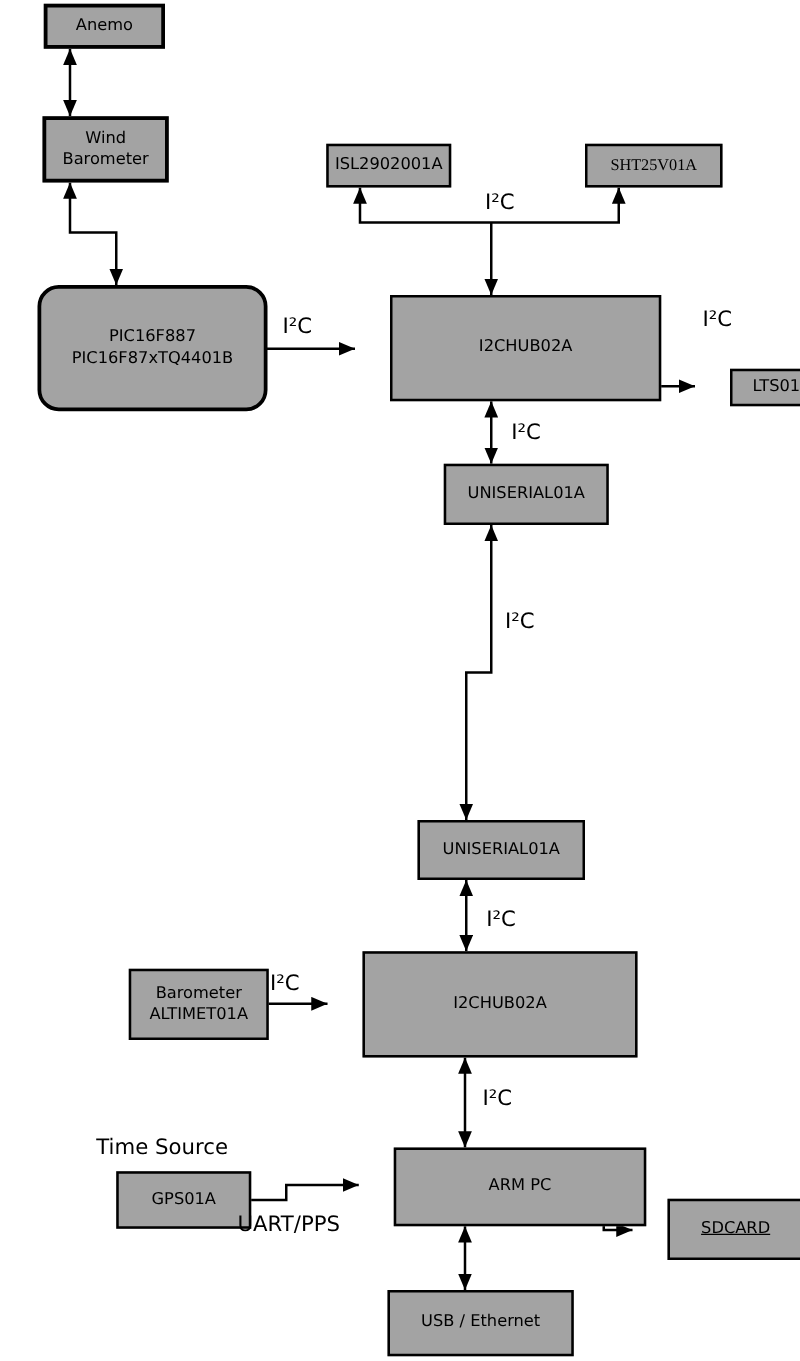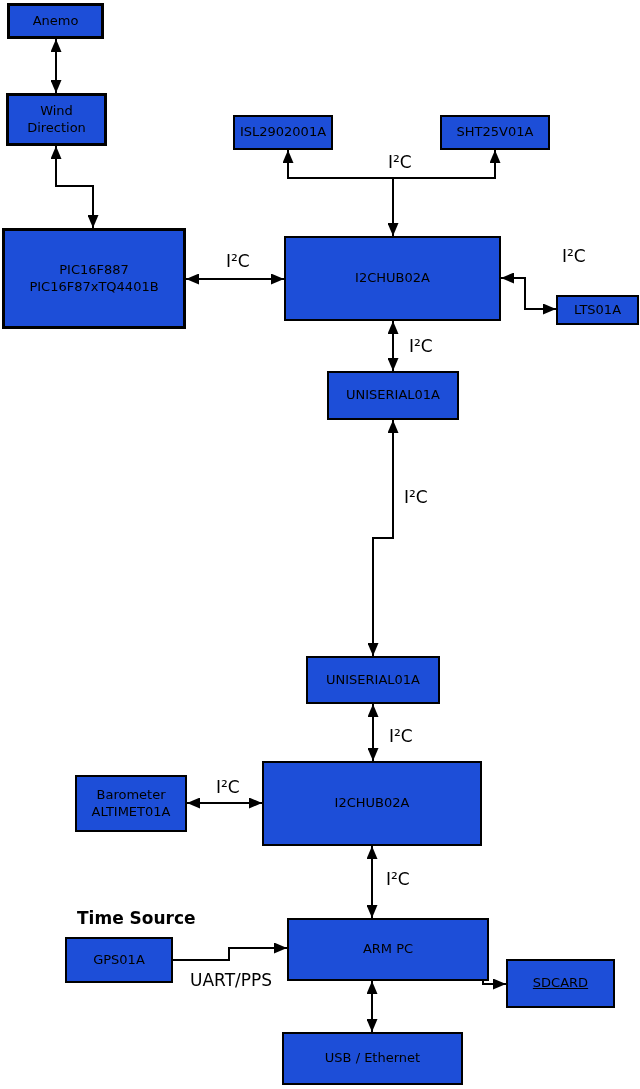--- a/index.html
+++ b/index.html
@@ -11,27 +11,28 @@
     font-family: "DejaVu Sans", "Liberation Sans", sans-serif;
     color: #000;
     overflow: hidden;
   }
   #wires { position: absolute; left: 0; top: 0; width: 640px; height: 1089px; }
   .edge { fill: none; stroke: #000; stroke-width: 2; stroke-linejoin: miter; }
   .box {
     position: absolute;
     box-sizing: border-box;
     border: 2px solid #000;
-    background: #1d4ed8;
+    background: #a3a3a3;
     display: flex;
     align-items: center;
     justify-content: center;
     text-align: center;
     font-size: 13px;
     line-height: 1.25;
+    margin-left: 28px;
   }
   .box.bold { border-width: 3px; }
   .box .lbl { white-space: pre-line; }
   .flabel {
     position: absolute;
     font-size: 17px;
     white-space: nowrap;
   }
 </style>
 </head>
@@ -61,33 +62,33 @@
     <path class="edge" d="M458,948 L483,948 L483,984 L506,984" marker-start="url(#arr)" marker-end="url(#arr)"></path>
     <path class="edge" d="M372,981 L372,1032" marker-start="url(#arr)" marker-end="url(#arr)"></path>
   </svg>
 
   <div class="box bold" style="left:7px; top:3px; width:97px; height:36px;">
     <span class="lbl">Anemo</span>
   </div>
 
   <div class="box bold" style="left:6px; top:93px; width:101px; height:53px;">
     <span class="lbl">Wind
-Direction</span>
+Barometer</span>
   </div>
 
-  <div class="box bold" style="left:2px; top:228px; width:184px; height:101px;">
+  <div class="box bold" style="left:2px; top:228px; width:184px; height:101px;border-radius:17px;">
     <span class="lbl">PIC16F887
 PIC16F87xTQ4401B</span>
   </div>
 
   <div class="box" style="left:233px; top:115px; width:100px; height:35px;">
     <span class="lbl">ISL2902001A</span>
   </div>
 
-  <div class="box" style="left:440px; top:115px; width:110px; height:35px;">
+  <div class="box" style="left:440px; top:115px; width:110px; height:35px;font-family:Liberation Serif, serif;">
     <span class="lbl">SHT25V01A</span>
   </div>
 
   <div class="box" style="left:284px; top:236px; width:217px; height:85px;">
     <span class="lbl">I2CHUB02A</span>
   </div>
 
   <div class="box" style="left:556px; top:295px; width:83px; height:30px;text-align:center;">
     <span class="lbl">LTS01A</span>
   </div>
@@ -114,28 +115,28 @@
   </div>
 
   <div class="box" style="left:287px; top:918px; width:202px; height:63px;">
     <span class="lbl">ARM PC</span>
   </div>
 
   <div class="box" style="left:506px; top:959px; width:109px; height:49px;text-decoration:underline;">
     <span class="lbl">SDCARD</span>
   </div>
 
-  <div class="box" style="left:282px; top:1032px; width:181px; height:53px;">
+  <div class="box" style="left:282px; top:1032px; width:149px; height:53px;">
     <span class="lbl">USB / Ethernet</span>
   </div>
 
   <span class="flabel" style="left:388px; top:152px;">I²C</span>
   <span class="flabel" style="left:226px; top:251px;">I²C</span>
   <span class="flabel" style="left:562px; top:246px;">I²C</span>
   <span class="flabel" style="left:409px; top:336px;">I²C</span>
   <span class="flabel" style="left:404px; top:487px;">I²C</span>
   <span class="flabel" style="left:389px; top:726px;">I²C</span>
   <span class="flabel" style="left:216px; top:777px;">I²C</span>
   <span class="flabel" style="left:386px; top:869px;">I²C</span>
-  <span class="flabel" style="left:77px; top:908px;font-weight:bold;">Time Source</span>
+  <span class="flabel" style="left:77px; top:908px;">Time Source</span>
   <span class="flabel" style="left:190px; top:970px;">UART/PPS</span>
 
 </div>
 
 </body></html>

